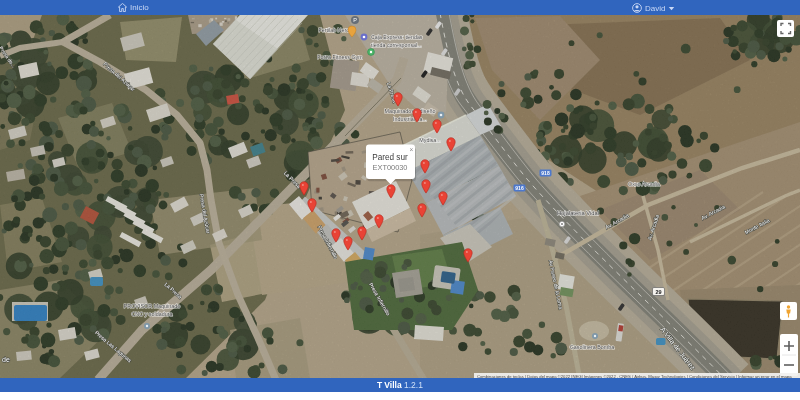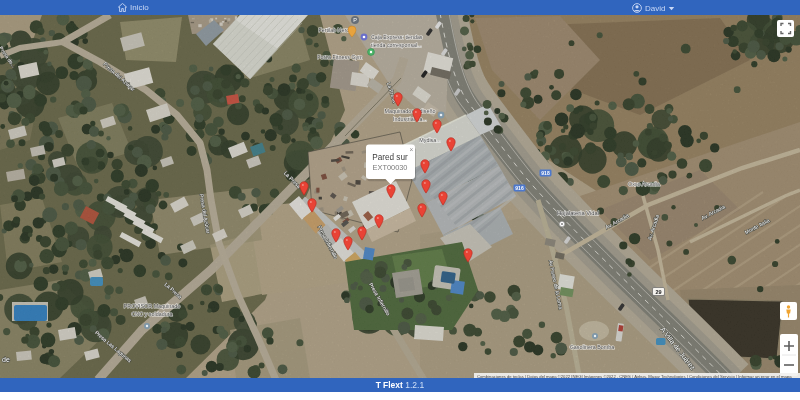--- a/index.html
+++ b/index.html
@@ -1306,13 +1306,13 @@
       <circle cx="5" cy="5" r="4.4" fill="none" stroke="#c9d8f5" stroke-width="0.9"></circle>
       <circle cx="5" cy="3.8" r="1.6" fill="#c9d8f5"></circle>
       <path d="M1.8,8.3 C2.4,6.4 7.6,6.4 8.2,8.3" fill="#c9d8f5"></path>
     </svg>
 <span>David</span>
 <svg width="7" height="5" viewBox="0 0 7 5" style="margin-left:3px">
       <path d="M0.8,1 L6.2,1 L3.5,4.2 Z" fill="#c9d8f5"></path>
     </svg>
 </div>
 
-<div class="bottombar"><span style="margin-right:2px;font-weight:bold">T</span><b>Flext</b>&nbsp;<span style="color:#cfe0f7">1.2.1</span></div>
+<div class="bottombar"><span style="margin-right:2px;font-weight:bold">T</span><b>Villa</b>&nbsp;<span style="color:#cfe0f7">1.2.1</span></div>
 
 </body></html>

